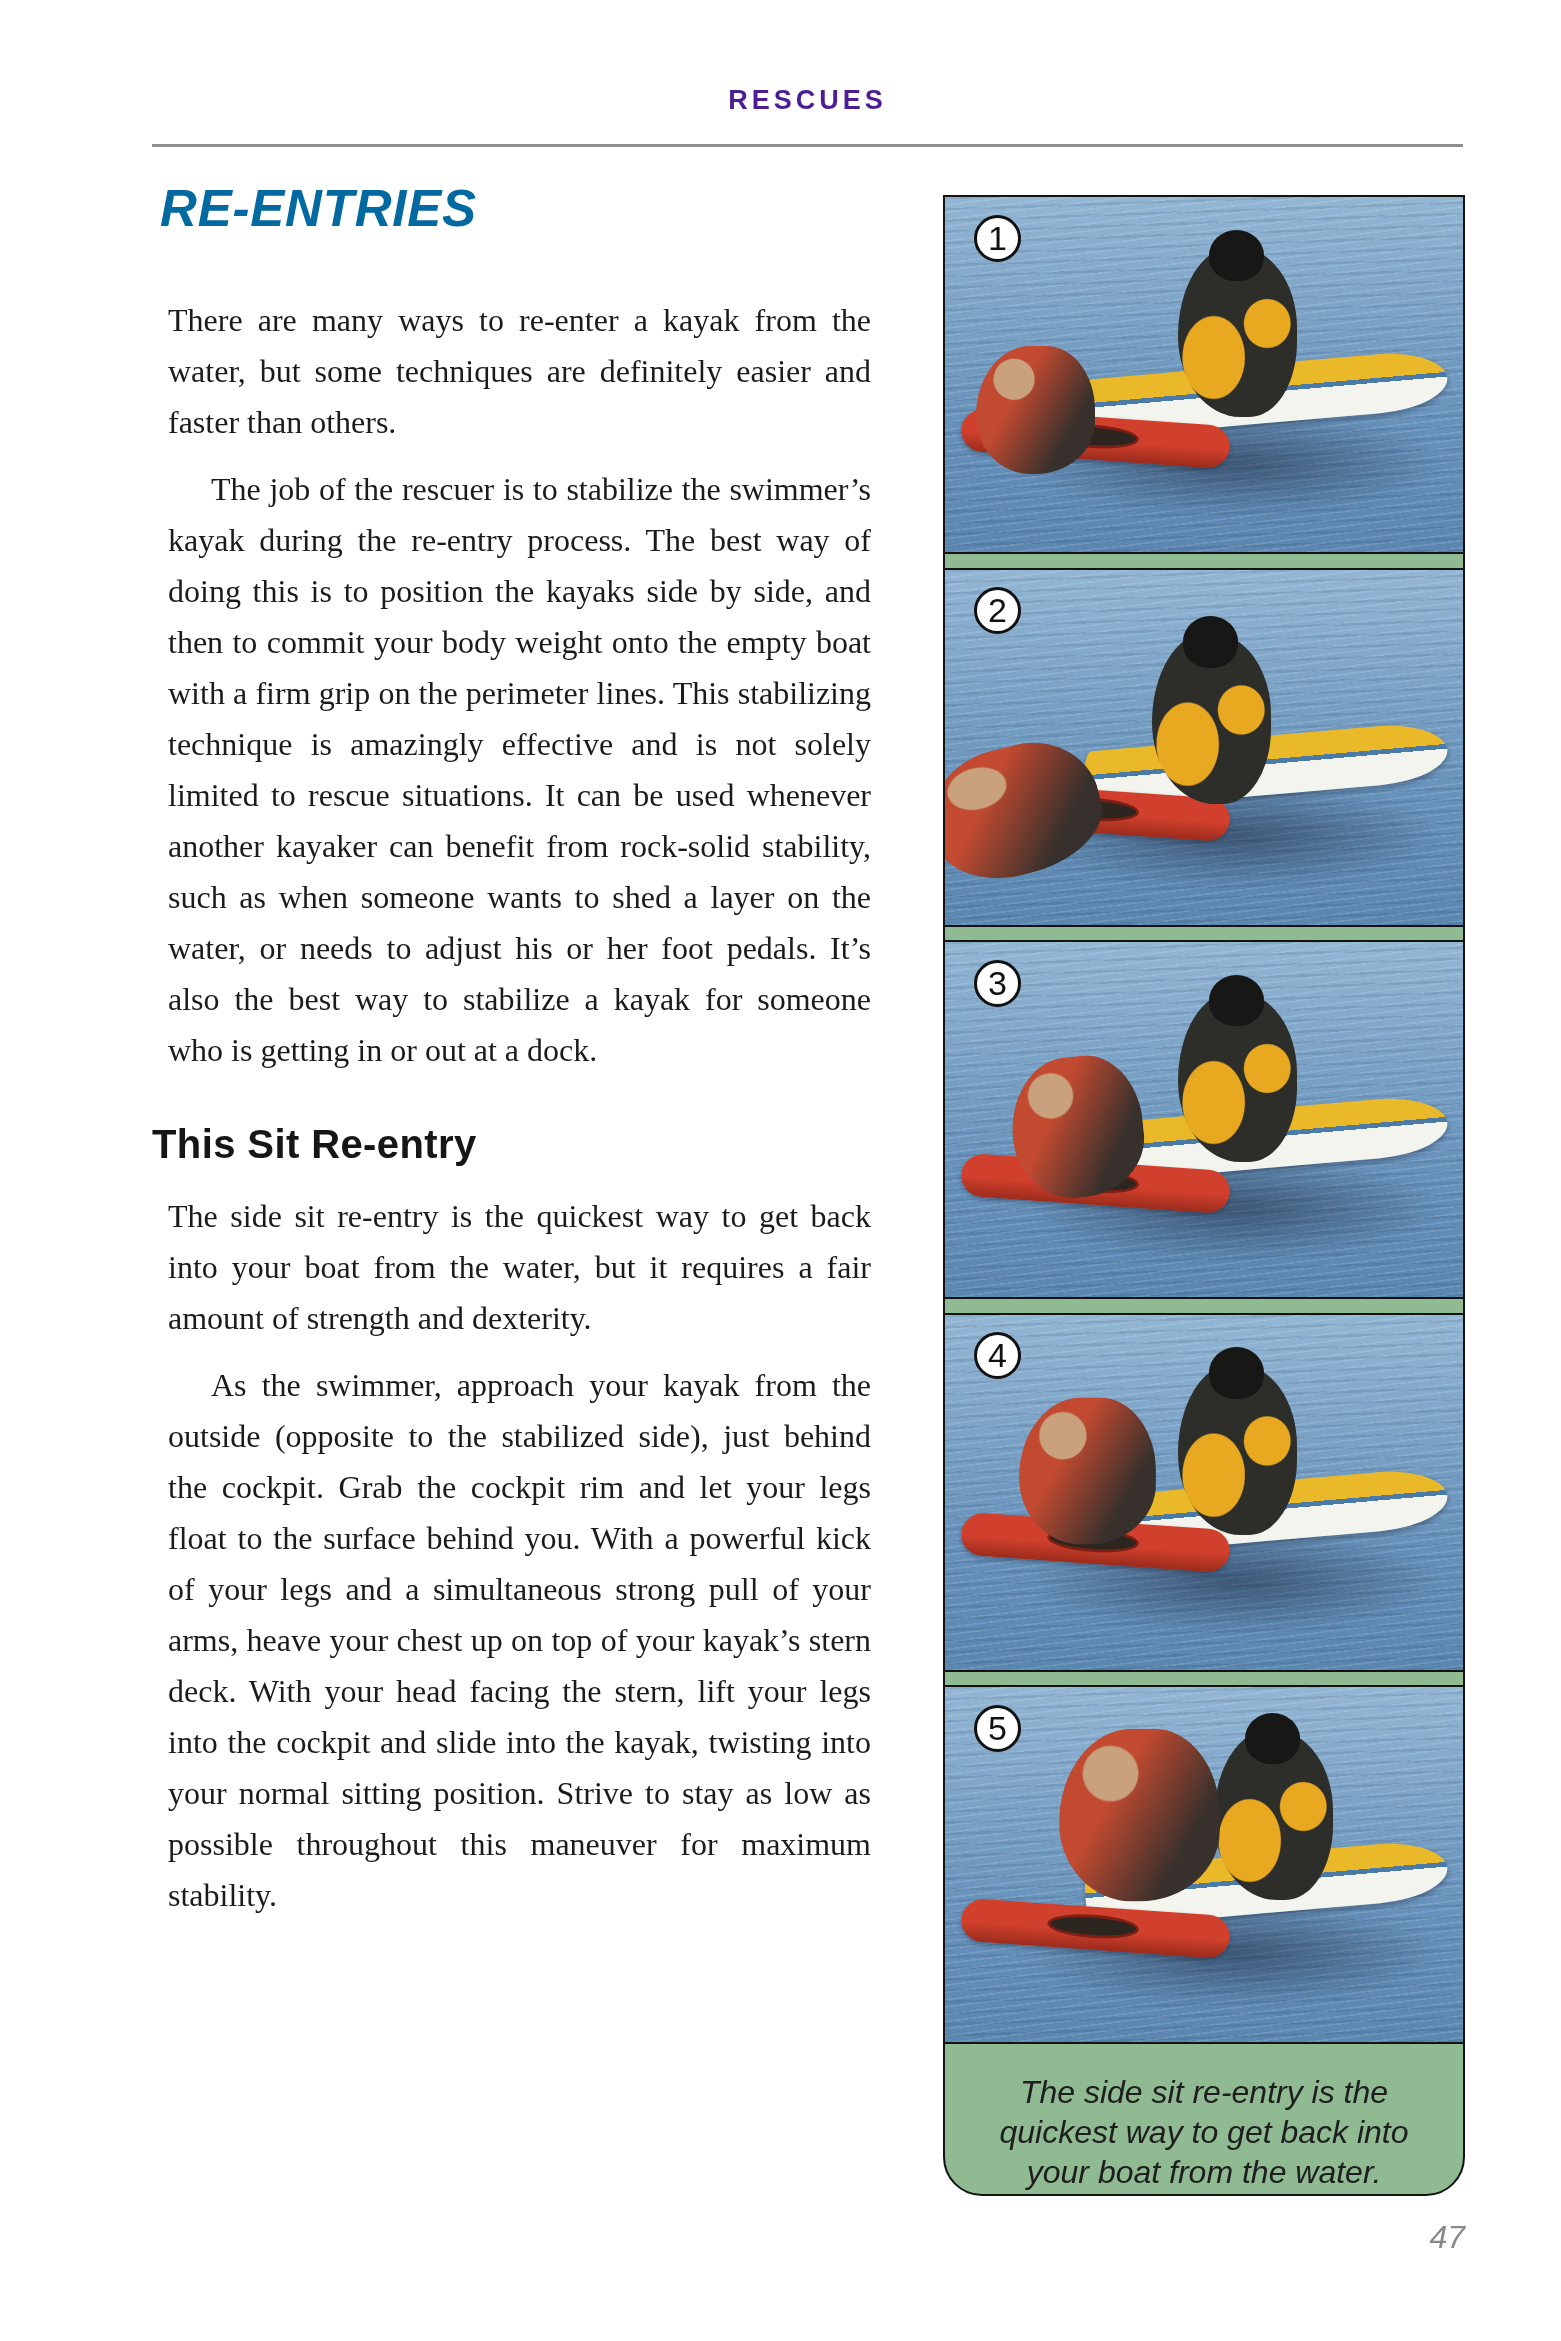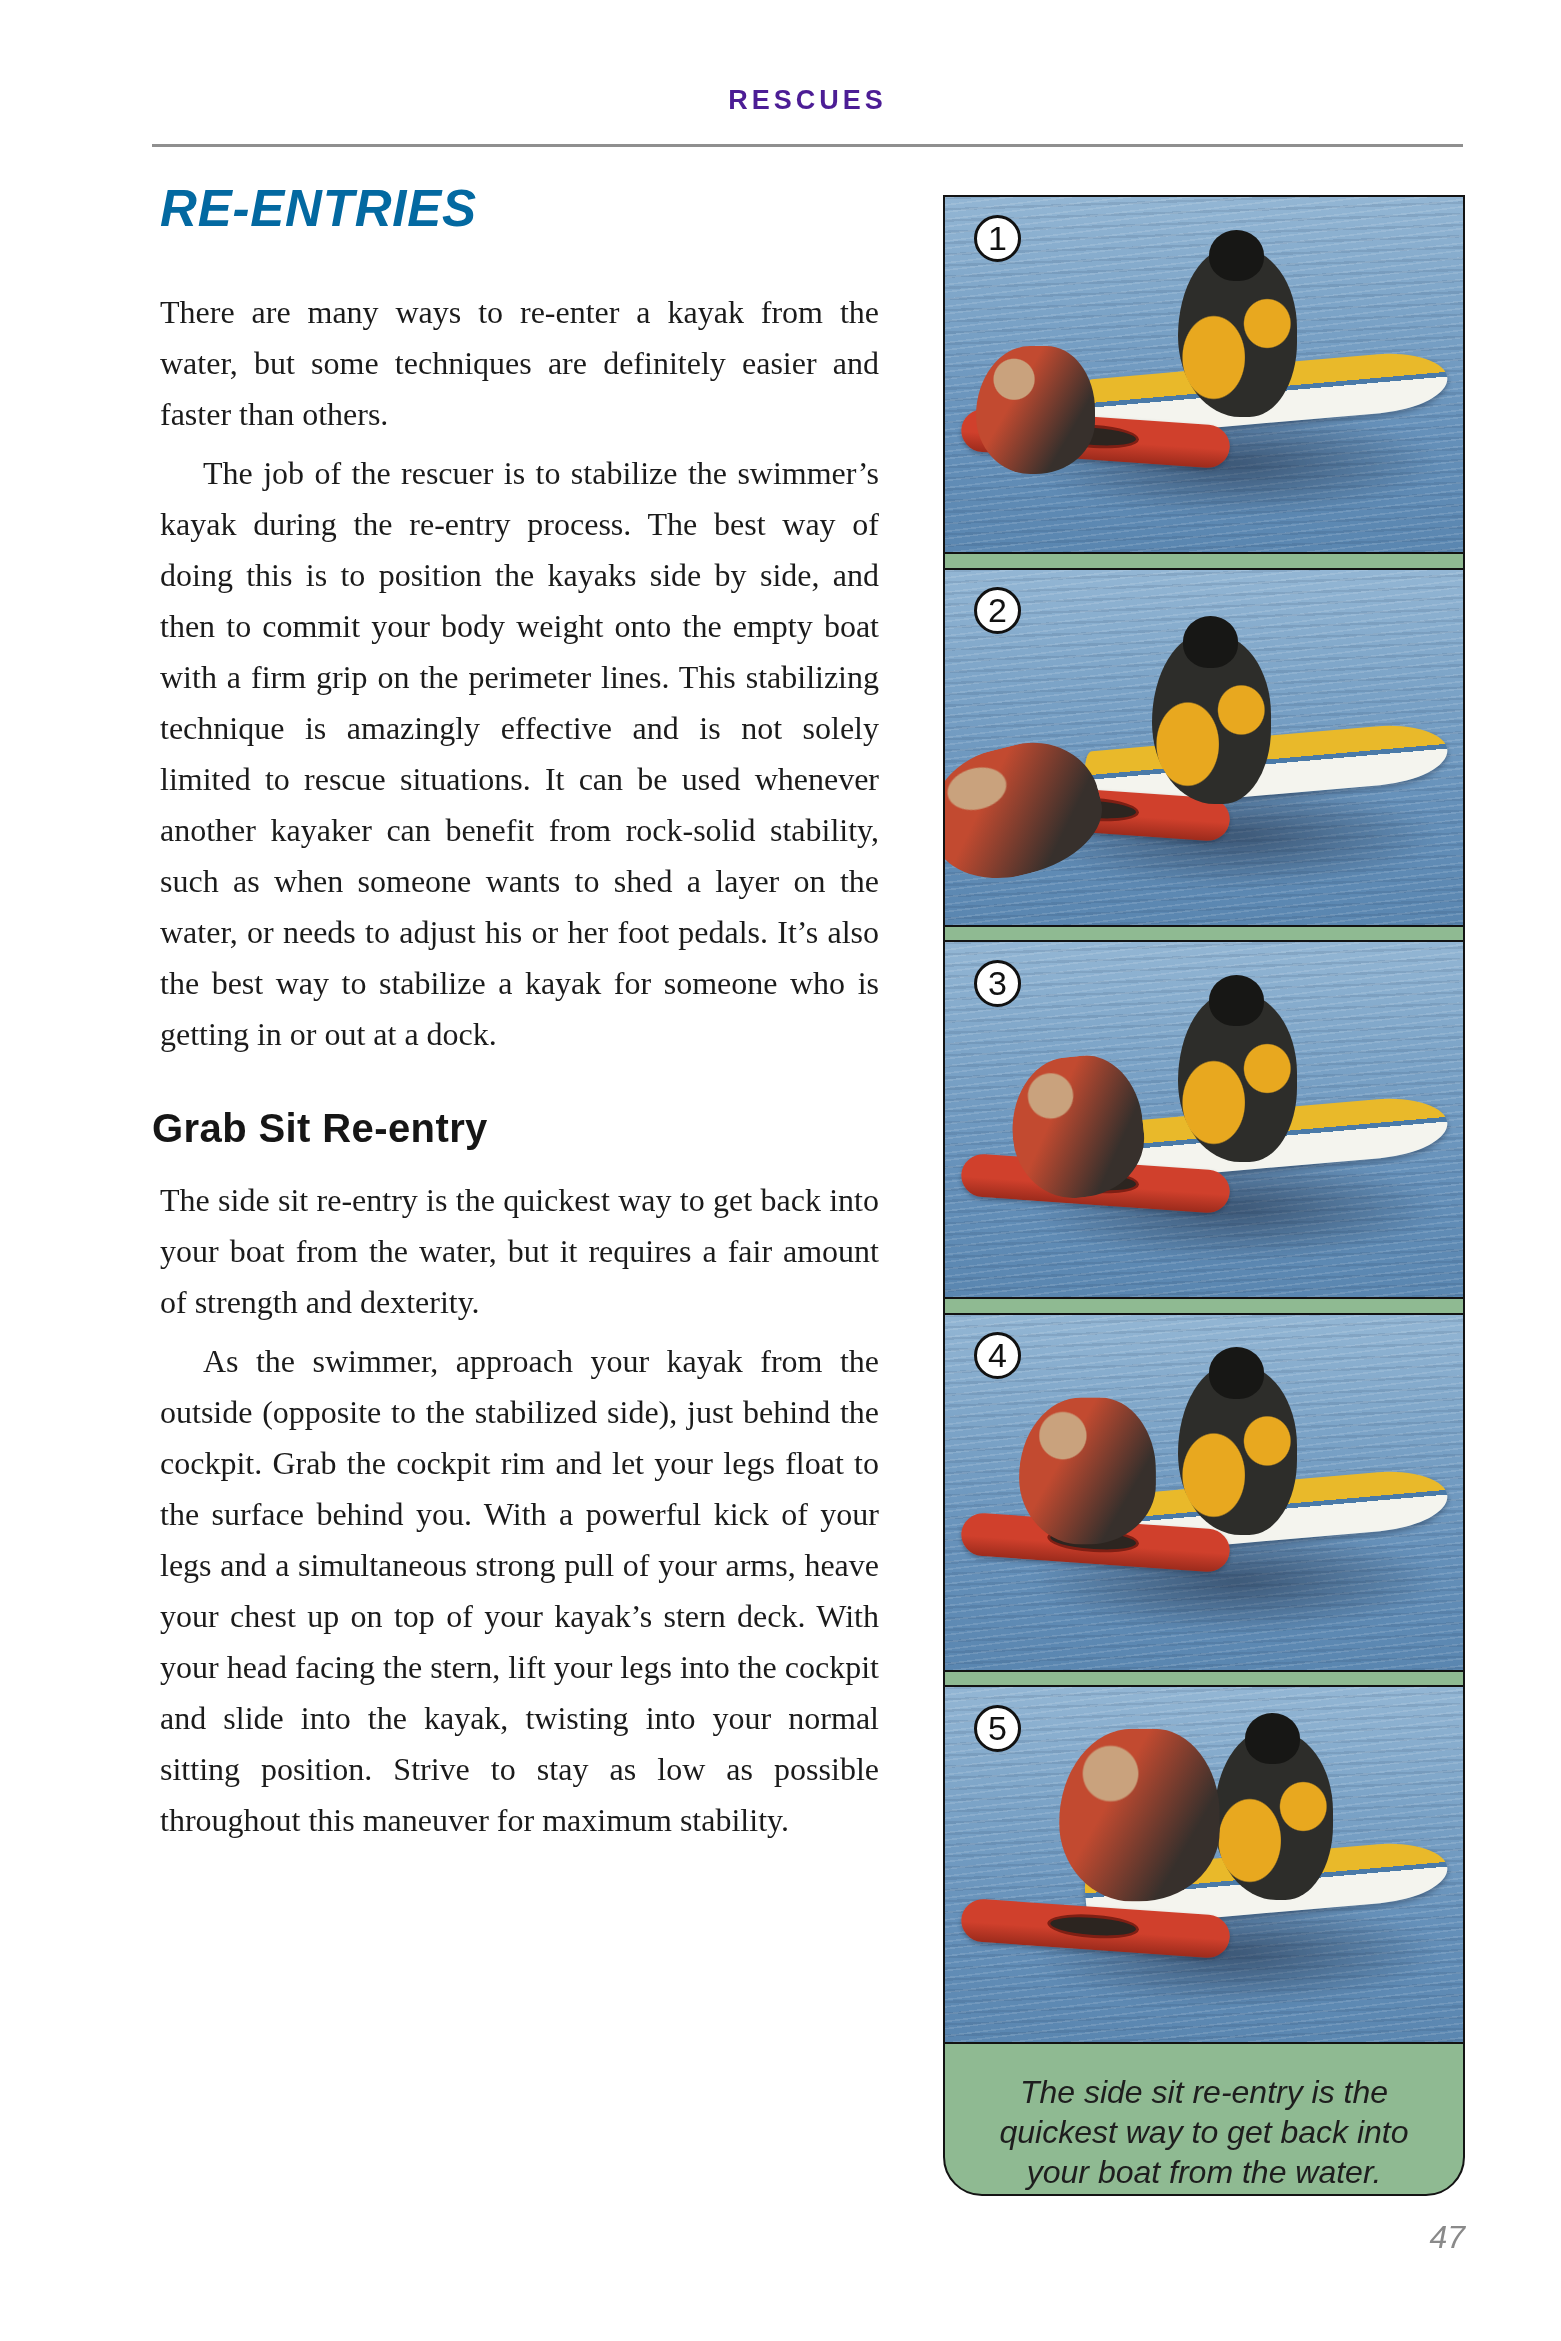--- a/index.html
+++ b/index.html
@@ -26,21 +26,21 @@
     position:absolute; left:160px; top:183px;
     font-family:"Liberation Sans", sans-serif; font-style:italic; font-weight:700;
     font-size:51px; line-height:51px; letter-spacing:0.8px; color:#0369a1;
   }
 
   
   .text-col {
     position:absolute; left:152px; top:279px; width:735px;
     font-size:32px; line-height:51px; text-align:justify; color:#1b1b1b;
   }
-  .text-col p { margin:8px; }
+  .text-col p { margin:16px; }
   .text-col p.indent { text-indent:43px; }
   .text-col h2 {
     font-family:"Liberation Sans", sans-serif; font-weight:700;
     font-size:40px; line-height:42px; letter-spacing:0.4px; color:#161616;
     margin:47px 0 26px 0; text-align:left;
   }
 
   
   .photo-col {
     position:absolute; left:943px; top:195px; width:522px; height:2001px;
@@ -140,21 +140,21 @@
 <div class="page">
 
   <div class="runhead">RESCUES</div>
   <div class="rule"></div>
 
   <h1 class="title">RE-ENTRIES</h1>
 
   <div class="text-col">
     <p>There are many ways to re-enter a kayak from the water, but some techniques are definitely easier and faster than others.</p>
     <p class="indent">The job of the rescuer is to stabilize the swimmer’s kayak during the re-entry process. The best way of doing this is to position the kayaks side by side, and then to commit your body weight onto the empty boat with a firm grip on the perimeter lines. This stabilizing technique is amazingly effective and is not solely limited to rescue situations. It can be used whenever another kayaker can benefit from rock-solid stability, such as when someone wants to shed a layer on the water, or needs to adjust his or her foot pedals. It’s also the best way to stabilize a kayak for someone who is getting in or out at a dock.</p>
-    <h2>Grab Sit Re-entry</h2>
+    <h2>This Sit Re-entry</h2>
     <p>The side sit re-entry is the quickest way to get back into your boat from the water, but it requires a fair amount of strength and dexterity.</p>
     <p class="indent">As the swimmer, approach your kayak from the outside (opposite to the stabilized side), just behind the cockpit. Grab the cockpit rim and let your legs float to the surface behind you. With a powerful kick of your legs and a simultaneous strong pull of your arms, heave your chest up on top of your kayak’s stern deck. With your head facing the stern, lift your legs into the cockpit and slide into the kayak, twisting into your normal sitting position. Strive to stay as low as possible throughout this maneuver for maximum stability.</p>
   </div>
 
   <div class="photo-col">
 
     <figure class="photo v1" title="Swimmer in the water beside her red kayak while the rescuer leans across from his yellow-and-white kayak to stabilize it">
       <div class="water"></div>
       <div class="shadow"></div>
       <div class="kayak-white"></div>

